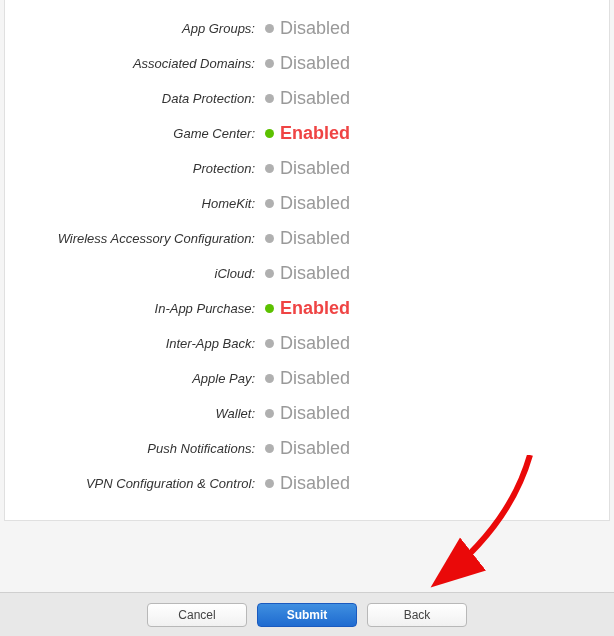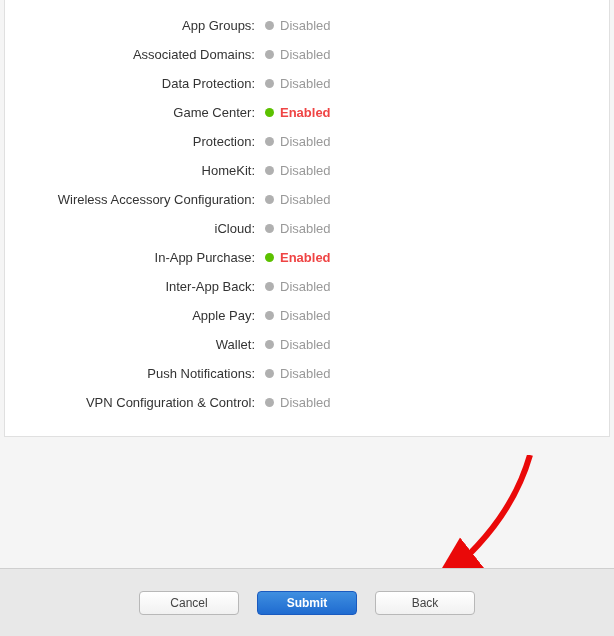--- a/index.html
+++ b/index.html
@@ -24,51 +24,52 @@
       align-items: center;
       margin-bottom: 14px;
       padding-right: 20px;
     }
     .row-label {
       flex: 0 0 260px;
       text-align: right;
       padding-right: 10px;
       color: #333;
       font-size: 13px;
+      font-style: italic;
     }
     .row-value {
       display: flex;
       align-items: center;
       gap: 6px;
     }
     .dot {
       width: 9px;
       height: 9px;
       border-radius: 50%;
       display: inline-block;
     }
     .dot-grey { background: #b0b0b0; }
     .dot-green { background: #5cc100; }
     .status-text {
-      font-size: 13px;
+      font-size: 18px;
     }
     .status-disabled { color: #999999; font-weight: 500; }
     .status-enabled { color: #ef4444; font-weight: 700; }
     .footer-bar {
       position: absolute;
       bottom: 0;
       left: 0;
       right: 0;
-      height: 68px;
+      height: 44px;
       background: #e8e8e8;
       border-top: 1px solid #cfcfcf;
       display: flex;
       justify-content: center;
       align-items: center;
-      gap: 18px;
+      gap: 10px;
     }
     .btn {
       min-width: 100px;
       height: 24px;
       border-radius: 4px;
       font-size: 12px;
       text-align: center;
       line-height: 22px;
       cursor: pointer;
       font-family: inherit;

